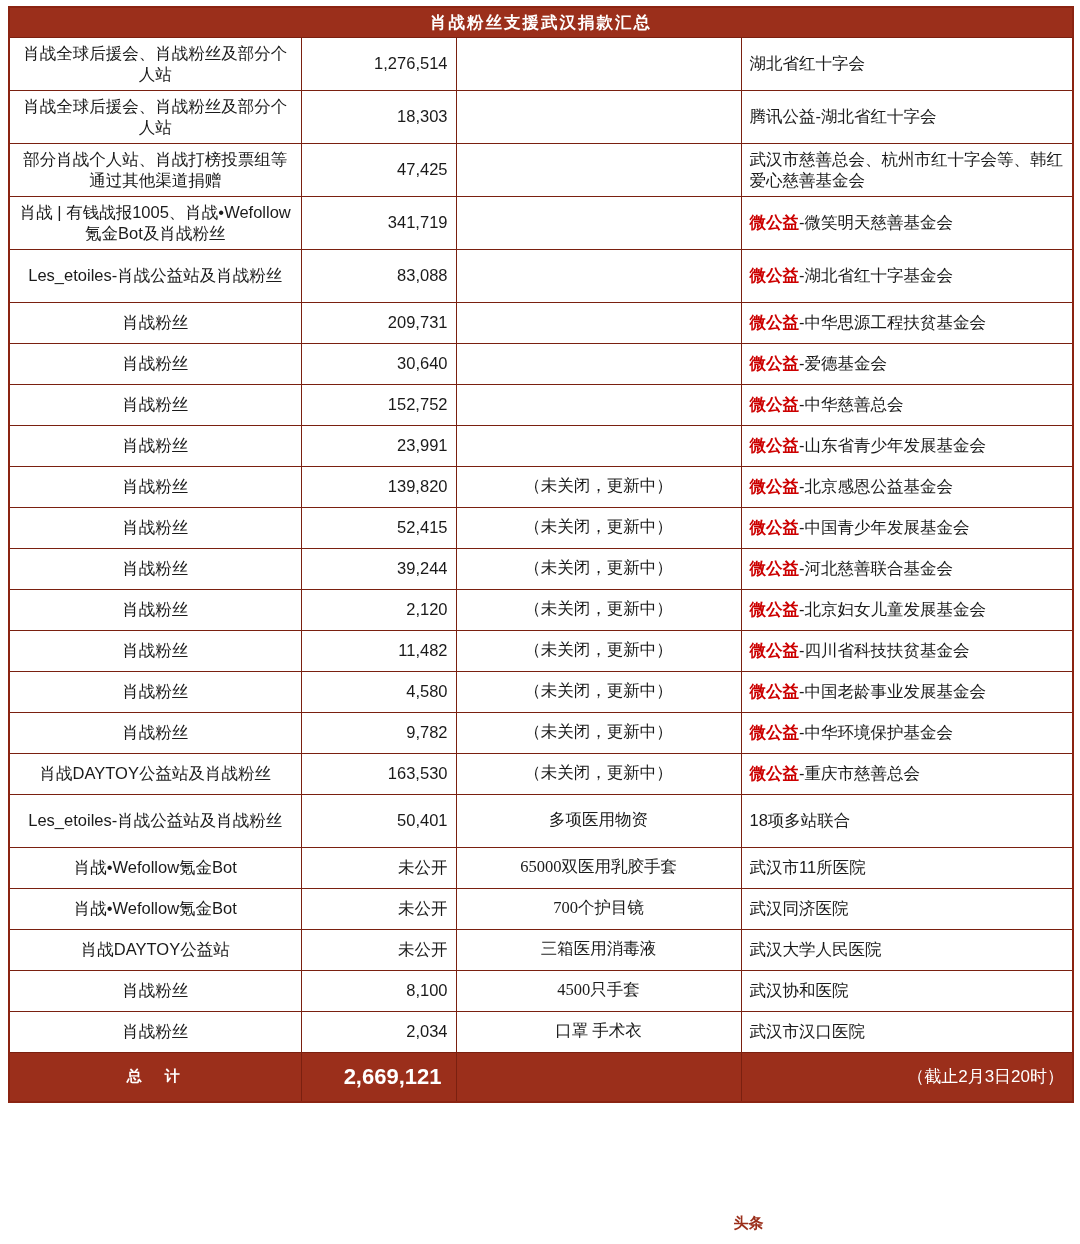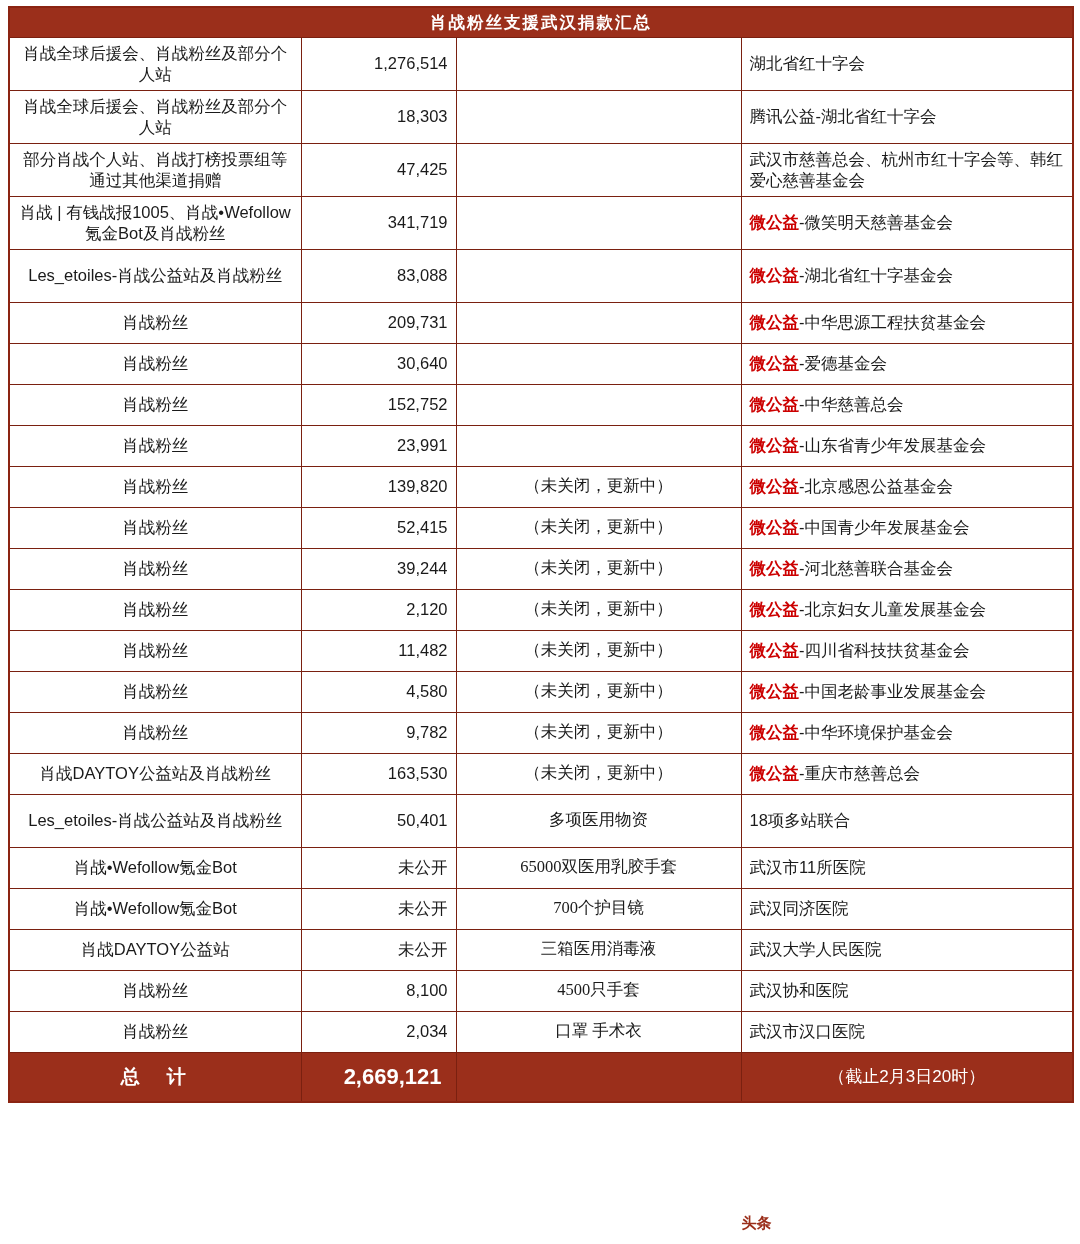--- a/index.html
+++ b/index.html
@@ -81,45 +81,45 @@
     height: 44px;
   }
   .total-row td {
     background: #9b2f1b;
     color: #ffffff;
     border: 1px solid #8b2412;
     height: 40px;
   }
   .total-row .t-label {
     text-align: center;
-    font-size: 19px;
+    font-size: 15px;
     font-weight: bold;
     letter-spacing: 4px;
   }
   .total-row .t-amount {
     text-align: right;
     padding-right: 14px;
     font-size: 22px;
     font-weight: bold;
     margin-top: 40px;
   }
   .total-row .t-blank {
     background: #9b2f1b;
   }
   .total-row .t-asof {
-    text-align: center;
+    text-align: right;
     font-size: 17px;
   }
   .watermark {
     position: absolute;
     right: 14px;
     bottom: 6px;
     display: flex;
     align-items: center;
-    gap: 12px;
+    gap: 20px;
     color: #ffffff;
     font-size: 21px;
     font-weight: bold;
     letter-spacing: 1px;
   }
   .wm-logo {
     display: inline-block;
     width: 30px;
     height: 30px;
     border-radius: 50%;

